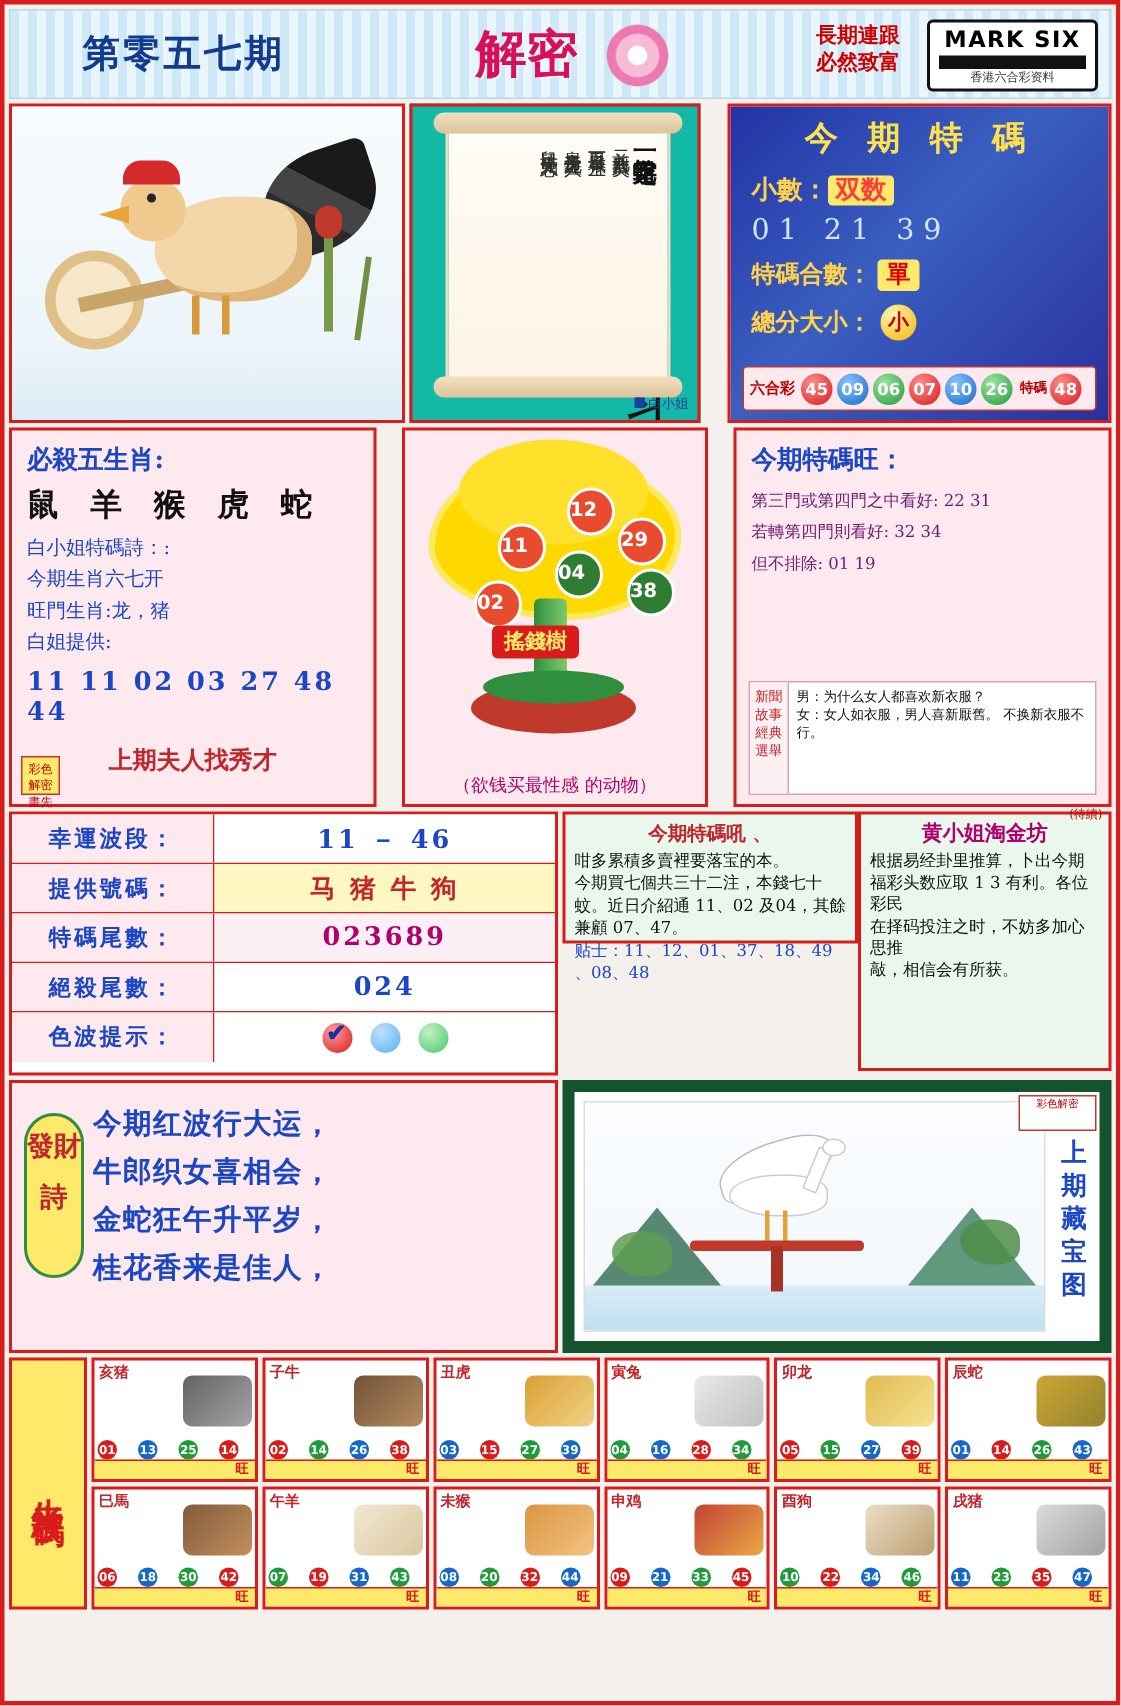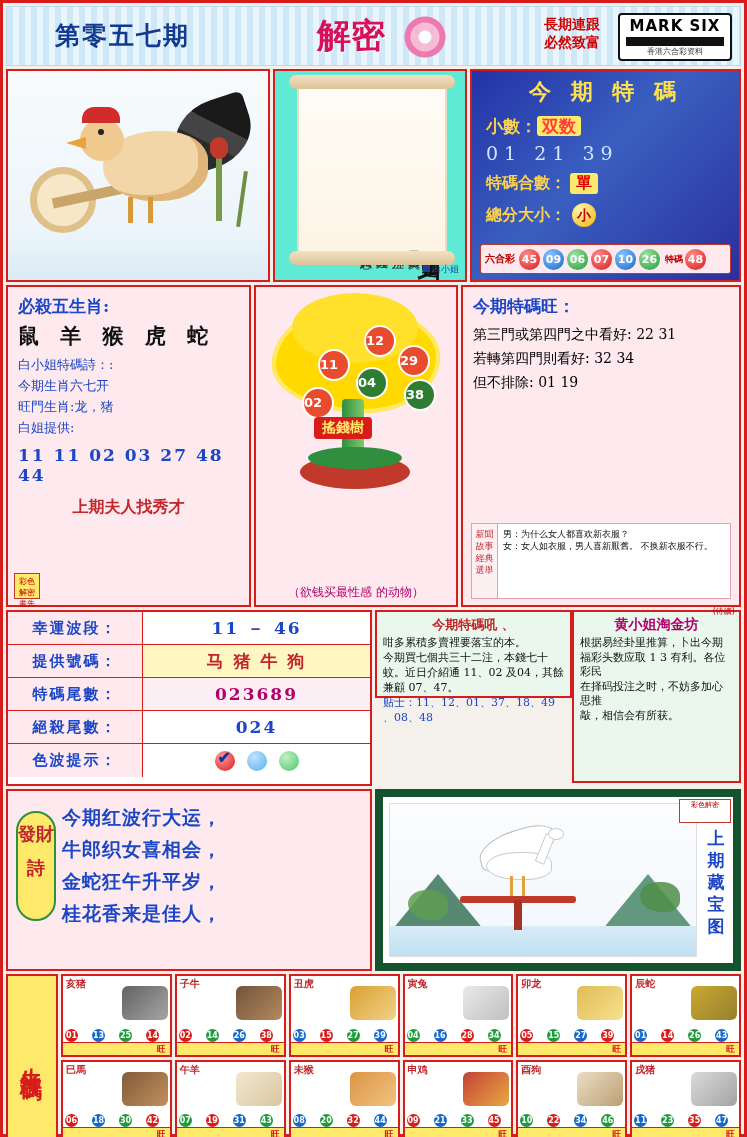--- a/index.html
+++ b/index.html
@@ -77,22 +77,22 @@
   .bird-eye{position:absolute;left:90px;top:58px;width:6px;height:6px;background:#222;border-radius:50%;}
   .bird-leg{position:absolute;left:120px;top:126px;width:5px;height:26px;background:#d79a3a;}
   .bird-leg.b{left:140px;}
   .wheel{position:absolute;left:22px;top:96px;width:52px;height:52px;border:7px solid #e0c089;border-radius:50%;background:#f5e7c8;}
   .post{position:absolute;left:44px;top:120px;width:72px;height:10px;background:#caa56a;transform:rotate(-12deg);}
   .reed{position:absolute;left:208px;top:80px;width:6px;height:70px;background:#7a9a4b;}
   .reed-top{position:absolute;left:202px;top:66px;width:18px;height:22px;background:#c0392b;border-radius:9px;}
   .grass{position:absolute;left:232px;top:100px;width:4px;height:56px;background:#6f8f45;transform:rotate(8deg);}
 
   .scroll{
-    width:190px;margin-right:3px;background:#5eead4;border:2px solid #d81b1b;
-    position:relative;overflow:hidden;text-align:right;
+    width:190px;margin-right:18px;background:#14b8a6;border:2px solid #d81b1b;
+    position:relative;overflow:hidden;
   }
   .scroll-paper{
     position:absolute;left:22px;top:6px;width:146px;height:186px;
     background:linear-gradient(#fffdf7,#fdf3e4);
     border-left:2px solid #eadcc2;border-right:2px solid #eadcc2;
   }
   .scroll-paper:before,.scroll-paper:after{
     content:"";position:absolute;left:-10px;width:166px;height:14px;
     background:linear-gradient(#f3e0c2,#dcc49a);border-radius:7px;
   }
@@ -133,21 +133,21 @@
     width:21px;height:21px;line-height:21px;border-radius:50%;text-align:center;
     font-size:11px;font-weight:bold;color:#fff;margin-right:3px;
     font-family:"DejaVu Sans", sans-serif;
   }
   .b-red{background:radial-gradient(circle at 35% 30%,#ff8b8b,#d81b1b);}
   .b-blue{background:radial-gradient(circle at 35% 30%,#8bc4ff,#1368c8);}
   .b-green{background:radial-gradient(circle at 35% 30%,#9fe39f,#1f9b3c);}
   .tm-label{font-size:9px;color:#b00;line-height:10px;text-align:center;margin:0 2px;font-weight:bold;}
 
   
-  .sec2{height:322px;}
+  .sec2{height:253px;gap:14px;}
   .kill{
     width:245px;margin-right:3px;background:#fde9ee;border:2px solid #d81b1b;
     padding:8px 10px;box-sizing:border-box;position:relative;
   }
   .kill h3{margin:0 0 4px 0;font-size:17px;color:#1b46c6;font-weight:bold;font-family:"DejaVu Serif", serif;}
   .kill .zodiacs{font-size:21px;font-weight:bold;color:#111;letter-spacing:7px;margin:2px 0 6px 0;font-family:"DejaVu Serif", serif;}
   .kill p{margin:3px 0;font-size:13px;color:#1b46c6;font-family:"DejaVu Serif", serif;}
   .kill .nums{font-size:17px;color:#1b46c6;font-weight:bold;letter-spacing:2px;margin-top:8px;font-family:"DejaVu Serif", serif;}
   .kill .foot{margin-top:12px;font-size:16px;color:#c0262b;font-weight:bold;text-align:center;font-family:"DejaVu Serif", serif;}
   .stamp{
@@ -170,21 +170,21 @@
   .tree-cap{
     position:absolute;left:58px;top:130px;background:#d81b1b;color:#ffe96b;font-size:14px;font-weight:bold;
     padding:2px 8px;border-radius:4px;font-family:"DejaVu Serif", serif;
   }
   .tree-foot{position:absolute;left:0;right:0;bottom:4px;text-align:center;font-size:12px;color:#b1006b;font-family:"DejaVu Serif", serif;}
 
   .hot{
     flex:1;background:#fde9ee;border:2px solid #d81b1b;padding:8px 10px;box-sizing:border-box;position:relative;
   }
   .hot h3{margin:0 0 8px 0;font-size:17px;color:#1b46c6;font-weight:bold;font-family:"DejaVu Serif", serif;}
-  .hot p{margin:6px 0;font-size:14px;color:#000000;font-family:"DejaVu Serif", serif;}
+  .hot p{margin:6px 0;font-size:11px;color:#701a75;font-family:"DejaVu Serif", serif;}
   .storybox{
     position:absolute;left:8px;right:8px;bottom:6px;height:76px;background:#fff;border:1px solid #e0a0b0;
     display:flex;box-sizing:border-box;
   }
   .story-tag{
     width:26px;background:#fdf0f3;border-right:1px solid #e0a0b0;
     font-size:9px;color:#c0262b;text-align:center;line-height:12px;padding-top:4px;box-sizing:border-box;
     font-family:"DejaVu Serif", serif;
   }
   .story-body{flex:1;font-size:9px;color:#111;line-height:12px;padding:4px 5px;font-family:"DejaVu Serif", serif;}

